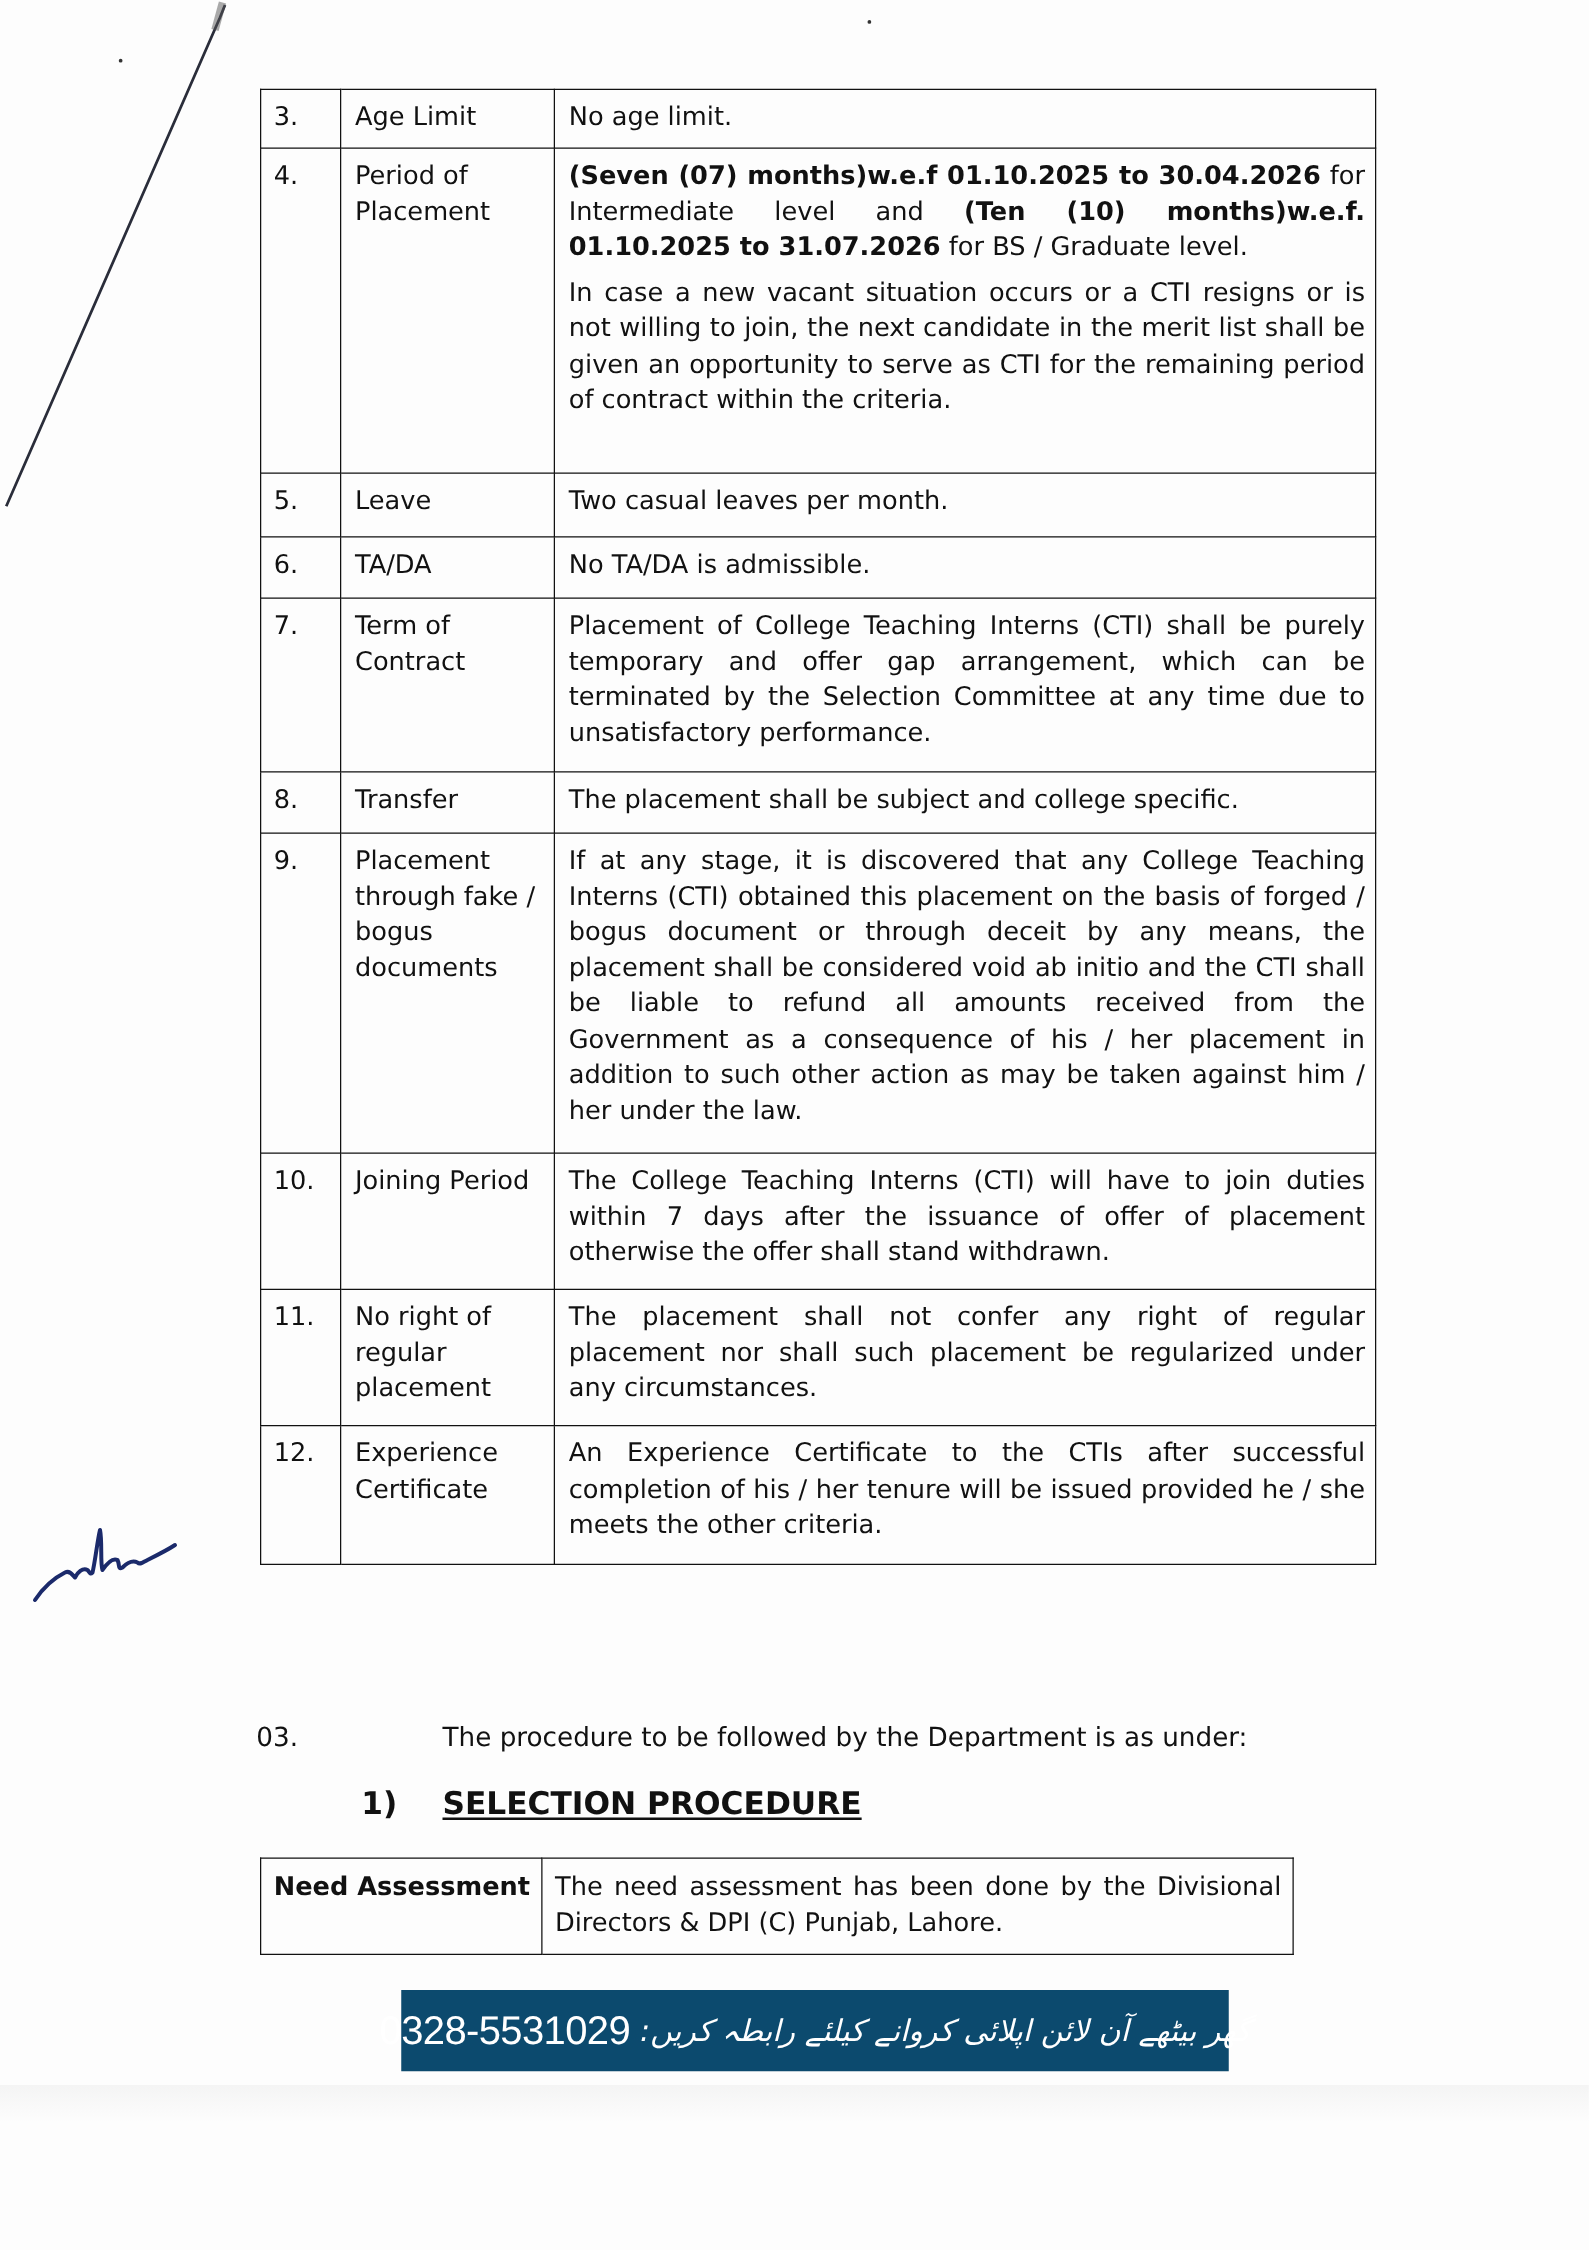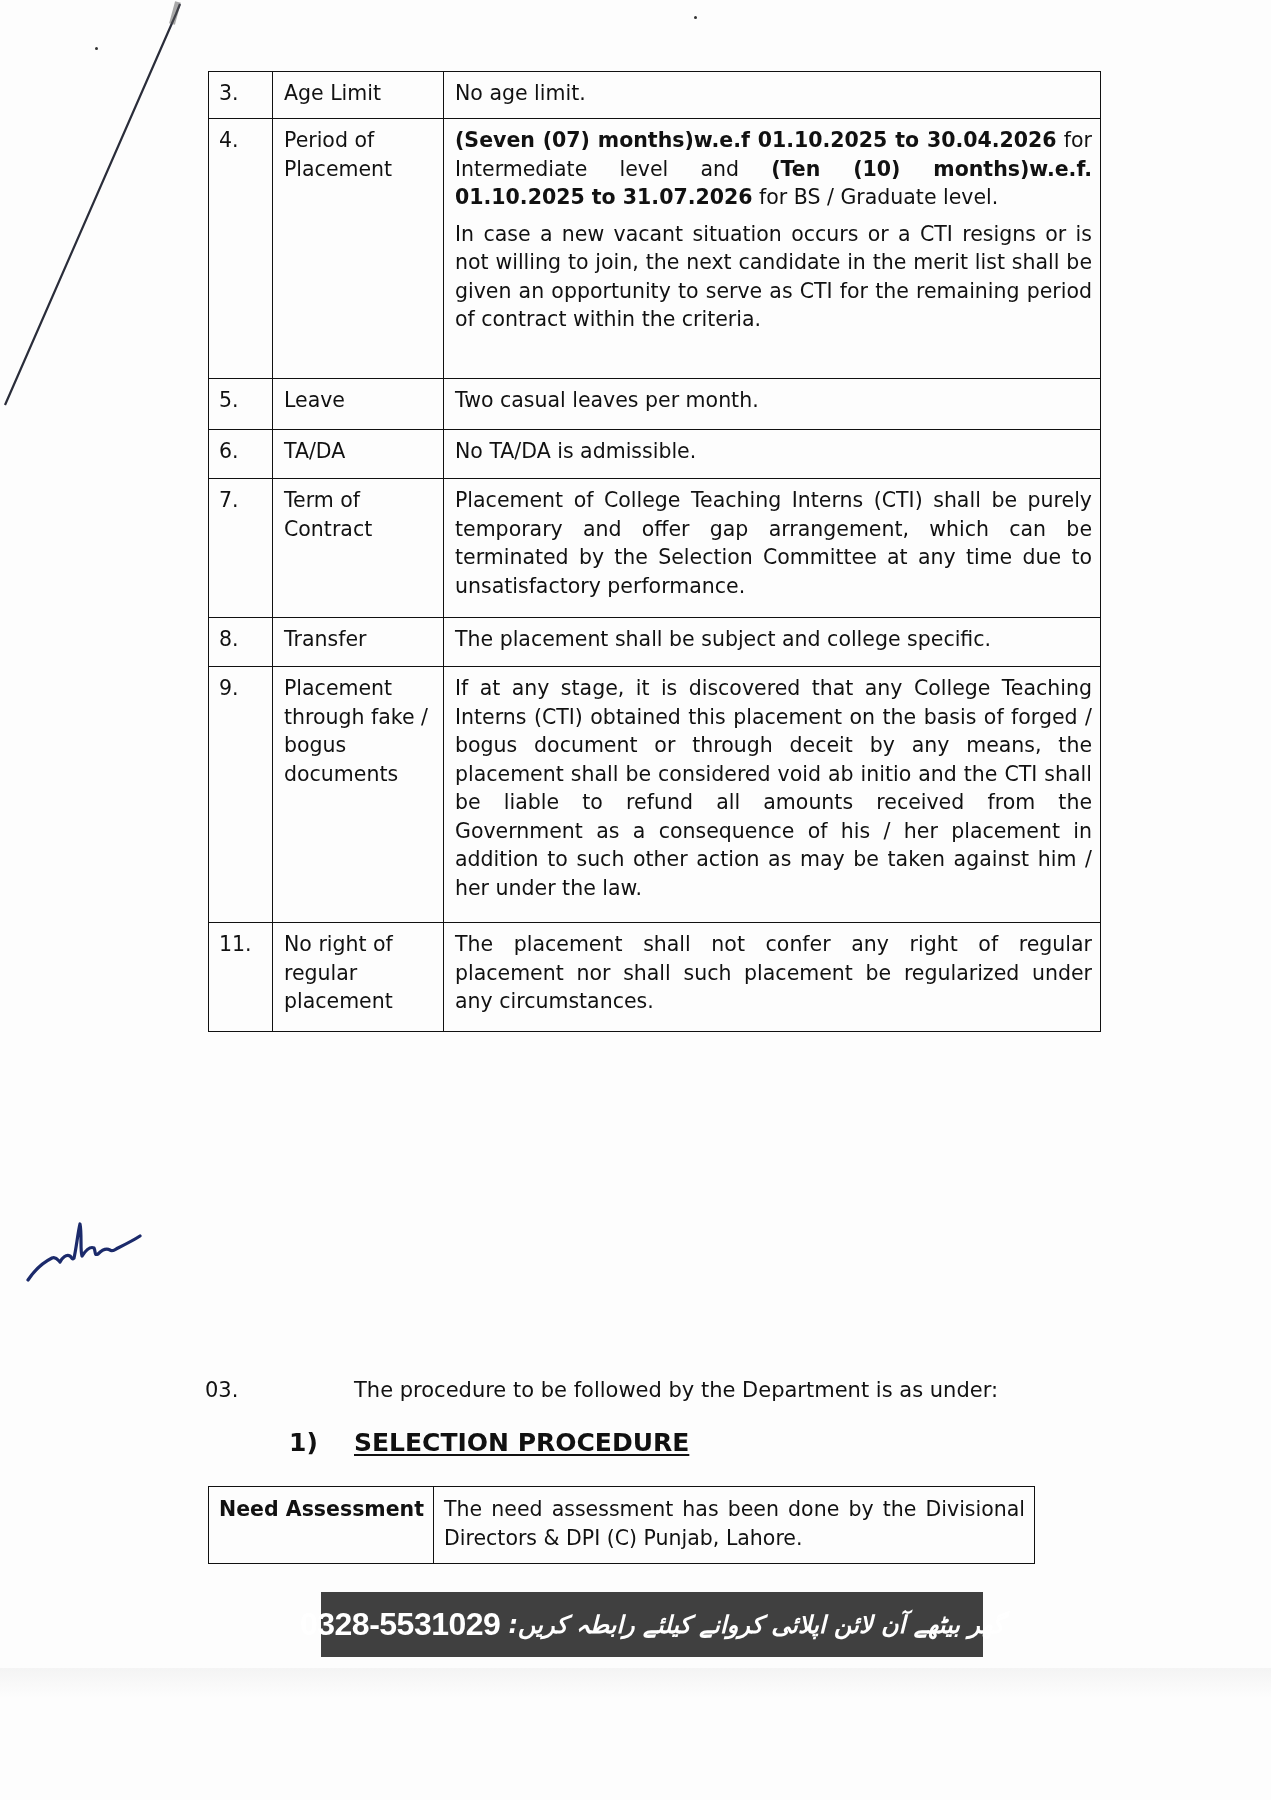--- a/index.html
+++ b/index.html
@@ -48,22 +48,22 @@
     position: absolute; left: 208px; top: 1486px; width: 827px;
     border-collapse: collapse; table-layout: fixed; font-size: 20.5px; line-height: 29px;
   }
   table.need td { border: 1.6px solid #111; vertical-align: top; padding: 8px 9px 10px 10px; }
   table.need col.c-l { width: 225px; }
   table.need td.l { font-weight: bold; }
   table.need td.v { text-align: justify; }
 
   .banner {
     position: absolute; left: 321px; top: 1592px; width: 662px; height: 65px;
-    background: #404040; color: #fff; display: flex; align-items: center; justify-content: center;
-    gap: 8px; white-space: nowrap; font-weight: bold;
+    background: #0c4a6e; color: #fff; display: flex; align-items: center; justify-content: center;
+    gap: 8px; white-space: nowrap;
   }
   .banner .phone { font-family: "Liberation Sans", sans-serif; font-size: 32px; letter-spacing: -0.5px; }
   .banner .urdu { font-family: "DejaVu Sans", sans-serif; font-size: 24px; font-style: italic; direction: rtl; }
 
   .signature { position: absolute; left: 22px; top: 1210px; width: 140px; height: 90px; }
   .scan-haze {
     position: absolute; left: 0; top: 1668px; width: 1271px; height: 30px;
     background: linear-gradient(#f4f4f4, #fdfdfd);
   }
 </style>
@@ -116,23 +116,33 @@
       <td class="num">8.</td>
       <td>Transfer</td>
       <td class="val">The placement shall be subject and college specific.</td>
     </tr>
     <tr style="height:256px">
       <td class="num">9.</td>
       <td>Placement through fake / bogus documents</td>
       <td class="val">If at any stage, it is discovered that any College Teaching Interns (CTI) obtained this placement on the basis of forged / bogus document or through deceit by any means, the placement shall be considered void ab initio and the CTI shall be liable to refund all amounts received from the Government as a consequence of his / her placement in addition to such other action as may be taken against him / her under the law.</td>
     </tr>
     <tr style="height:109px">
+      <td class="num">10.</td>
+      <td>Joining Period</td>
+      <td class="val">The College Teaching Interns (CTI) will have to join duties within 7 days after the issuance of offer of placement otherwise the offer shall stand withdrawn.</td>
+    </tr>
+    <tr style="height:109px">
       <td class="num">11.</td>
       <td>No right of regular placement</td>
       <td class="val">The placement shall not confer any right of regular placement nor shall such placement be regularized under any circumstances.</td>
+    </tr>
+    <tr style="height:111px">
+      <td class="num">12.</td>
+      <td>Experience Certificate</td>
+      <td class="val">An Experience Certificate to the CTIs after successful completion of his / her tenure will be issued provided he / she meets the other criteria.</td>
     </tr>
   </tbody>
 </table>
 
 <svg class="signature" viewBox="0 0 140 90">
   <path d="M6 70 C14 58 22 52 30 48 C34 46 36 50 38 52 C40 48 44 44 48 46 C50 48 50 50 52 48 C54 40 56 22 58 14 C60 24 58 40 60 46 C64 40 68 36 72 38 C74 42 72 46 76 44 C80 40 84 38 88 40 C90 42 92 40 96 38 C104 34 112 30 118 26" stroke="#1b2a6b" stroke-width="3.2" fill="none" stroke-linecap="round" stroke-linejoin="round"></path>
 </svg>
 
 <div class="para03">
   <span class="pnum">03.</span>

